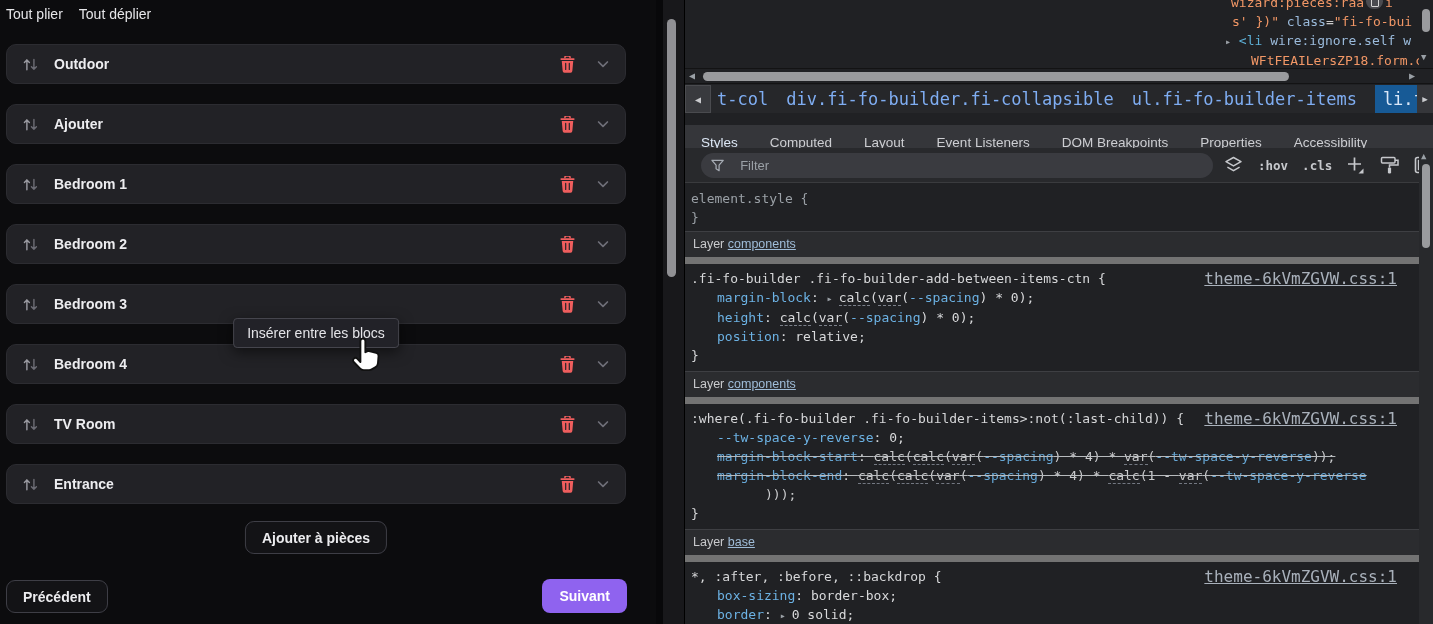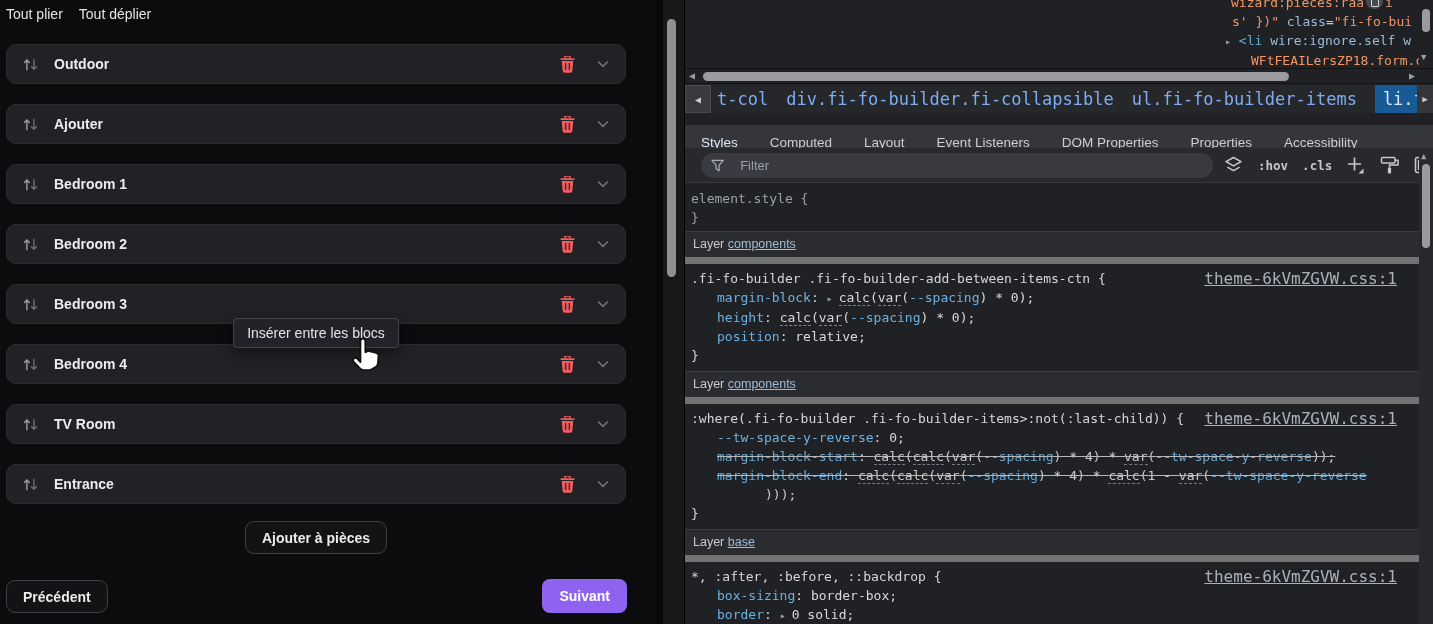--- a/index.html
+++ b/index.html
@@ -379,21 +379,21 @@
         <span class="crumb selected">li.fi-fo-builder-add-between-items-ctn</span>
       </div>
     <div id="crumb-fwd">▶</div>
   </div>
 
   <div id="tab-bar">
       <span class="dt-tab active">Styles</span>
       <span class="dt-tab">Computed</span>
       <span class="dt-tab">Layout</span>
       <span class="dt-tab">Event Listeners</span>
-      <span class="dt-tab">DOM Properties</span>
+      <span class="dt-tab">DOM Breakpoints</span>
       <span class="dt-tab">Properties</span>
       <span class="dt-tab">Accessibility</span>
     </div>
 
   <div id="filter-row">
     <div id="filter-pill">
       <svg width="14" height="13" viewBox="0 0 14 13">
         <path d="M1 1h12L8.6 6.2V12L5.4 10V6.2L1 1z" fill="none" stroke="#a7adb5" stroke-width="1.3" stroke-linejoin="round"></path>
       </svg>
       <input id="filter-input" placeholder="Filter" style="">

